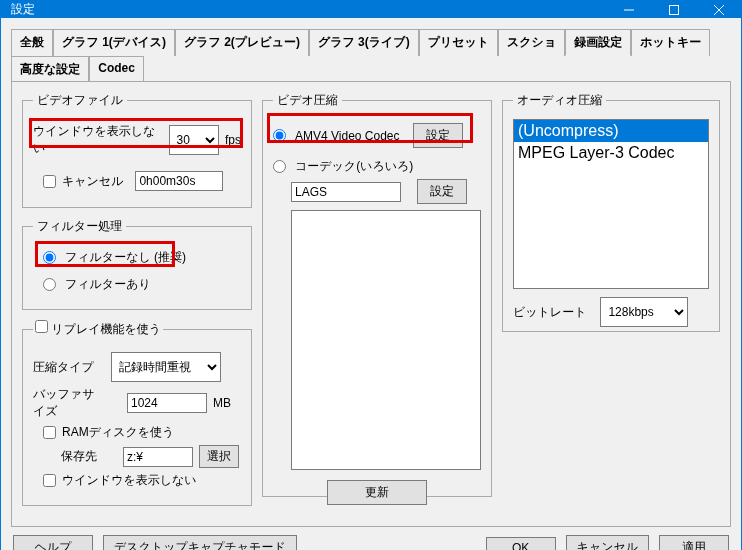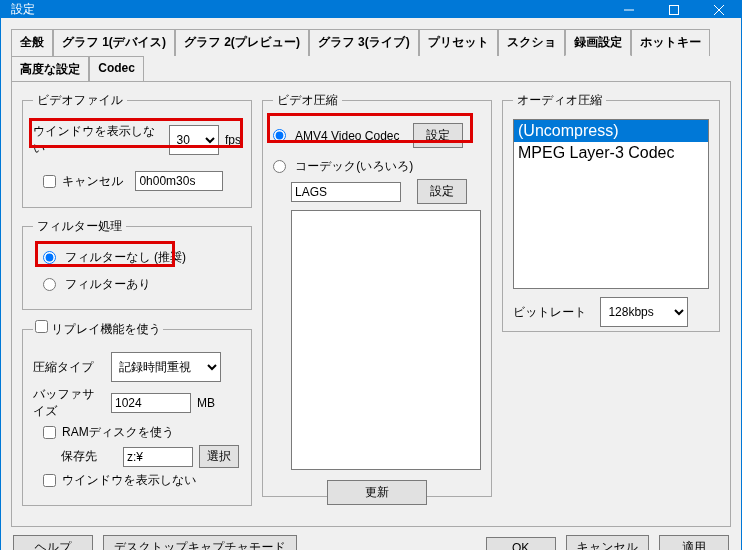--- a/index.html
+++ b/index.html
@@ -223,21 +223,21 @@
             </legend>
 
             <div class="row">
               <label class="lbl" style="width:72px;">圧縮タイプ</label>
               <select class="combo" style="width:110px;">
                 <option>記録時間重視</option>
               </select>
             </div>
             <div class="row">
               <label class="lbl" style="width:72px;">バッファサイズ</label>
-              <input class="txt" style="width: 80px;" value="1024">
+              <input class="txt" style="width: 80px; margin-left: 16px;" value="1024">
               <span>MB</span>
             </div>
             <div class="row" style="margin-left:10px;">
               <input type="checkbox" class="check" style="">
               <label>RAMディスクを使う</label>
             </div>
             <div class="row">
               <label class="lbl" style="width:56px; margin-left:28px;">保存先</label>
               <input class="txt" style="width: 70px;" value="z:¥">
               <button class="btn" style="min-width:40px; padding:2px 6px;">選択</button>

